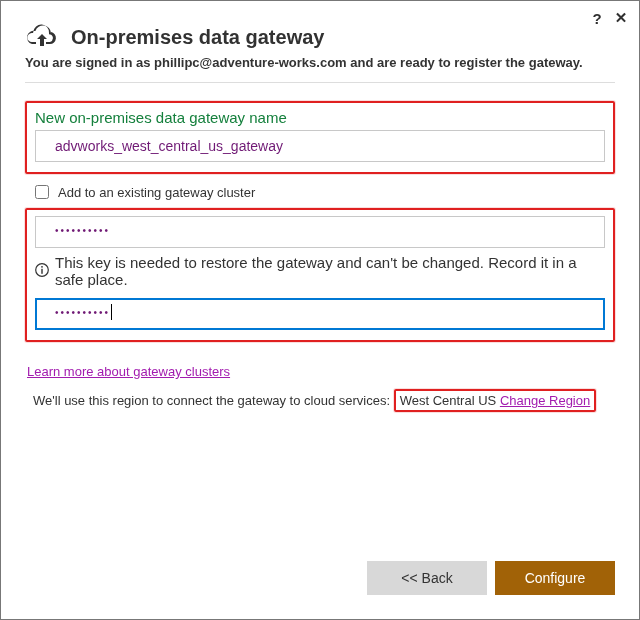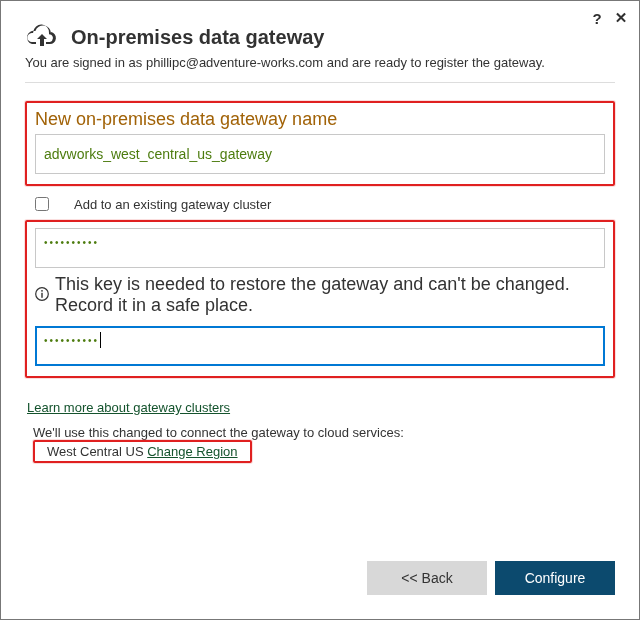--- a/index.html
+++ b/index.html
@@ -41,116 +41,117 @@
     font-size:20px;
     font-weight:600;
     color:#323232;
     margin:0;
   }
   .sign-line {
     font-size:13px;
     color:#333;
     margin-top:6px;
     margin-bottom:12px;
+    font-weight:bold;
   }
   hr.sep {
     border:none;
     border-top:1px solid #ddd;
     margin:0 0 18px 0;
   }
   .field-label {
-    font-size:18px;
-    color:#a16207;
+    font-size:15px;
+    color:#15803d;
     margin-bottom:4px;
     display:block;
   }
   .text-input {
     width:100%;
-    height:40px;
+    height:32px;
     border:1px solid #c8c8c8;
-    padding:4px 8px;
+    padding:4px 19px;
     font-size:14px;
-    color:#4d7c0f;
+    color:#701a75;
     font-family:inherit;
   }
   .focused {
     border:1px solid #0078d4;
     box-shadow:0 0 0 1px #0078d4 inset;
   }
   .redbox {
     border:2px solid #e02020;
     border-radius:2px;
     padding:6px 8px 10px 8px;
     margin-bottom:8px;
     box-shadow:0 0 0 1px rgba(224,32,32,0.15);
   }
   .checkbox-row {
     display:flex;
     align-items:center;
-    gap:22px;
+    gap:6px;
     margin:6px 0 6px 6px;
     font-size:13px;
     color:#333;
   }
   .checkbox-row input[type=checkbox]{
     width:14px;height:14px;
     accent-color:#0078d4;
   }
   .info-row {
     display:flex;
     align-items:center;
     gap:6px;
-    font-size:18px;
+    font-size:15px;
     color:#333;
     margin:6px 0 10px 0;
   }
   .pw-dots {
     font-family: Arial, sans-serif;
     letter-spacing:2px;
     font-size:10px;
   }
   .link {
     text-decoration:underline;
-    color:#14532d;
+    color:#a21caf;
   }
   .learn-link {
     display:inline-block;
     margin:14px 0 6px 2px;
     font-size:13px;
   }
   .region-line {
     font-size:13px;
     color:#333;
     margin:4px 0 0 8px;
   }
   .region-inline {
     display:inline-block;
     border:2px solid #e02020;
     border-radius:2px;
-    padding:2px 12px;
+    padding:2px 4px;
     box-shadow:0 0 0 1px rgba(224,32,32,0.15);
   }
   .button-row {
     position:absolute;
     bottom:24px;
     right:24px;
     display:flex;
     gap:8px;
     padding-left:20px;
   }
   .btn {
     width:120px;
     height:34px;
     border:none;
     font-size:14px;
     font-family:inherit;
     cursor:pointer;
   }
   .btn-back { background:#d8d8d8; color:#333; }
-  .btn-primary { background:#0c4a6e; color:#fff; }
+  .btn-primary { background:#a16207; color:#fff; }
   .caret {
     display:inline-block;
     width:1px;
     height:16px;
     background:#000;
     vertical-align:middle;
     margin-left:1px;
   }
 </style>
 </head>
@@ -209,21 +210,21 @@
     <span>This key is needed to restore the gateway and can't be changed. Record it in a safe place.</span>
   </div>
   <div class="text-input focused">
     <span class="pw-dots">••••••••••</span><span class="caret"></span>
   </div>
 </div>
 
 <a href="#" class="link learn-link">Learn more about gateway clusters</a>
 
 <div class="region-line">
-  <span>We'll use this changed to connect the gateway to cloud services:</span>
+  <span>We'll use this region to connect the gateway to cloud services:</span>
   <span class="region-inline">
     <span>West Central US</span>
     <a href="#" class="link">Change Region</a>
   </span>
 </div>
 
 <div class="button-row">
   <button class="btn btn-back">&lt;&lt;  Back</button>
   <button class="btn btn-primary">Configure</button>
 </div>

